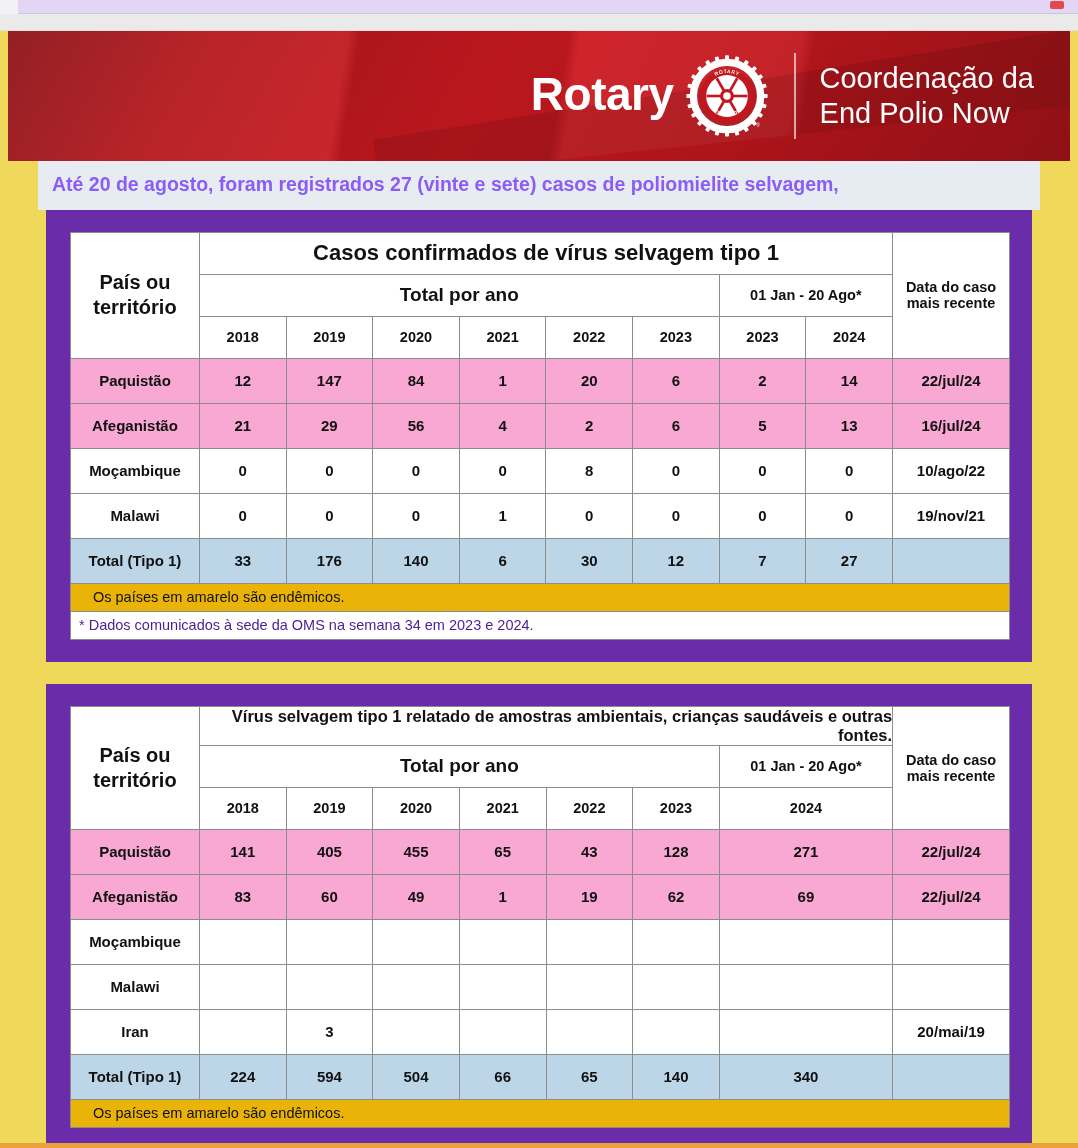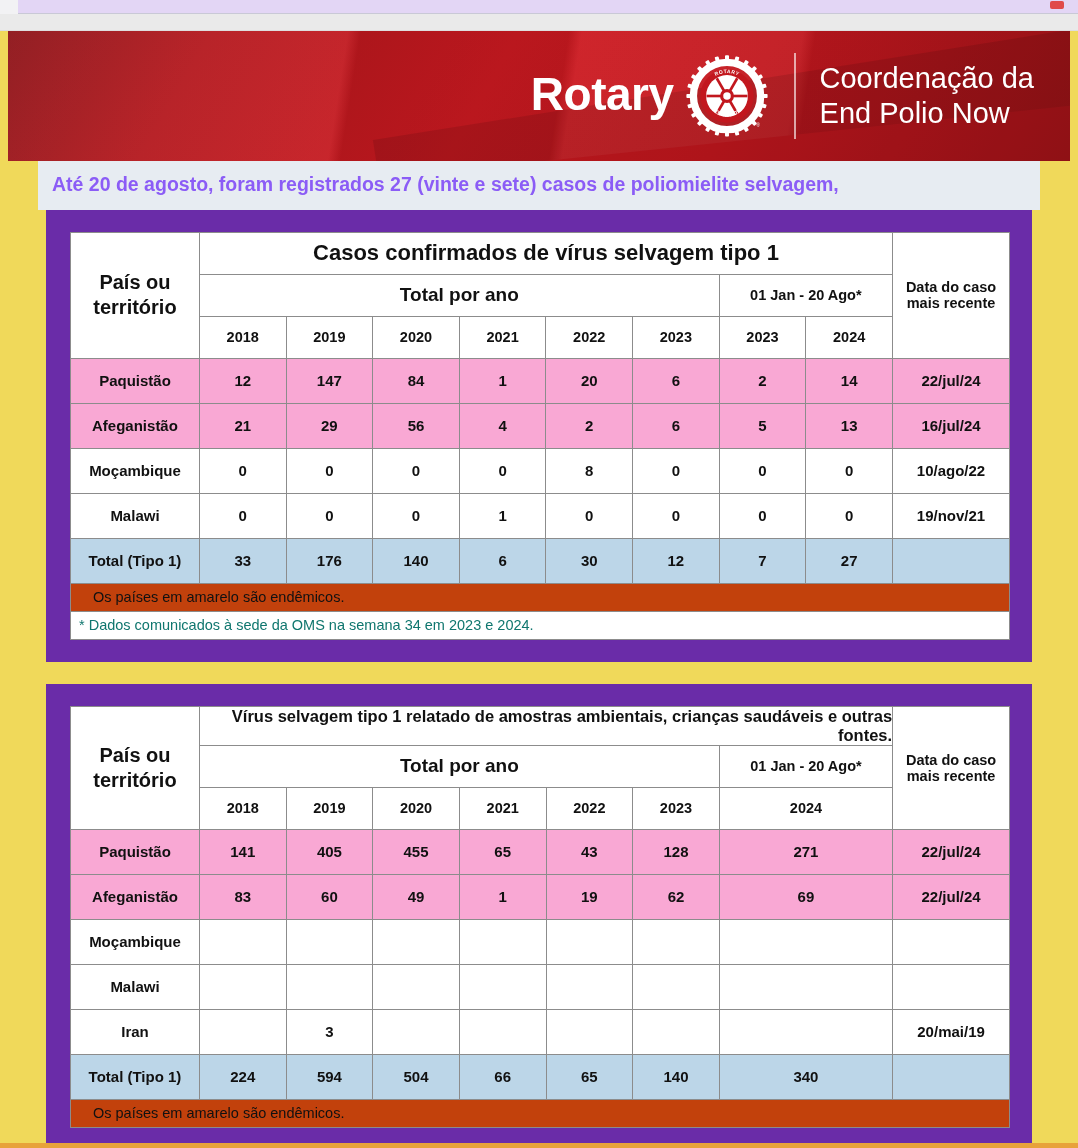--- a/index.html
+++ b/index.html
@@ -186,33 +186,33 @@
   td.country {
     text-align: left;
     padding-left: 7px;
     font-size: 15.5px;
   }
   tr.endemic td { background: #f9a8d4; }
   tr.total td { background: #bcd6e8; }
   tr.row-tall td, tr.row-tall th { height: 45px; }
 
   .note-yellow {
-    background: #c2410c;
+    background: #eab308;
     border: 1px solid #8c8c8c;
     border-top: none;
     font-size: 14.5px;
     color: #111111;
     padding: 5px 0 6px 22px;
   }
   .note-white {
     background: #ffffff;
     border: 1px solid #8c8c8c;
     border-top: none;
     font-size: 14.5px;
-    color: #0f766e;
+    color: #4c1d95;
     padding: 5px 0 6px 8px;
   }
   .bottom-edge {
     position: absolute;
     left: 0; bottom: 0;
     width: 1078px; height: 5px;
     background: #e8a23a;
   }
 </style>
 </head>

